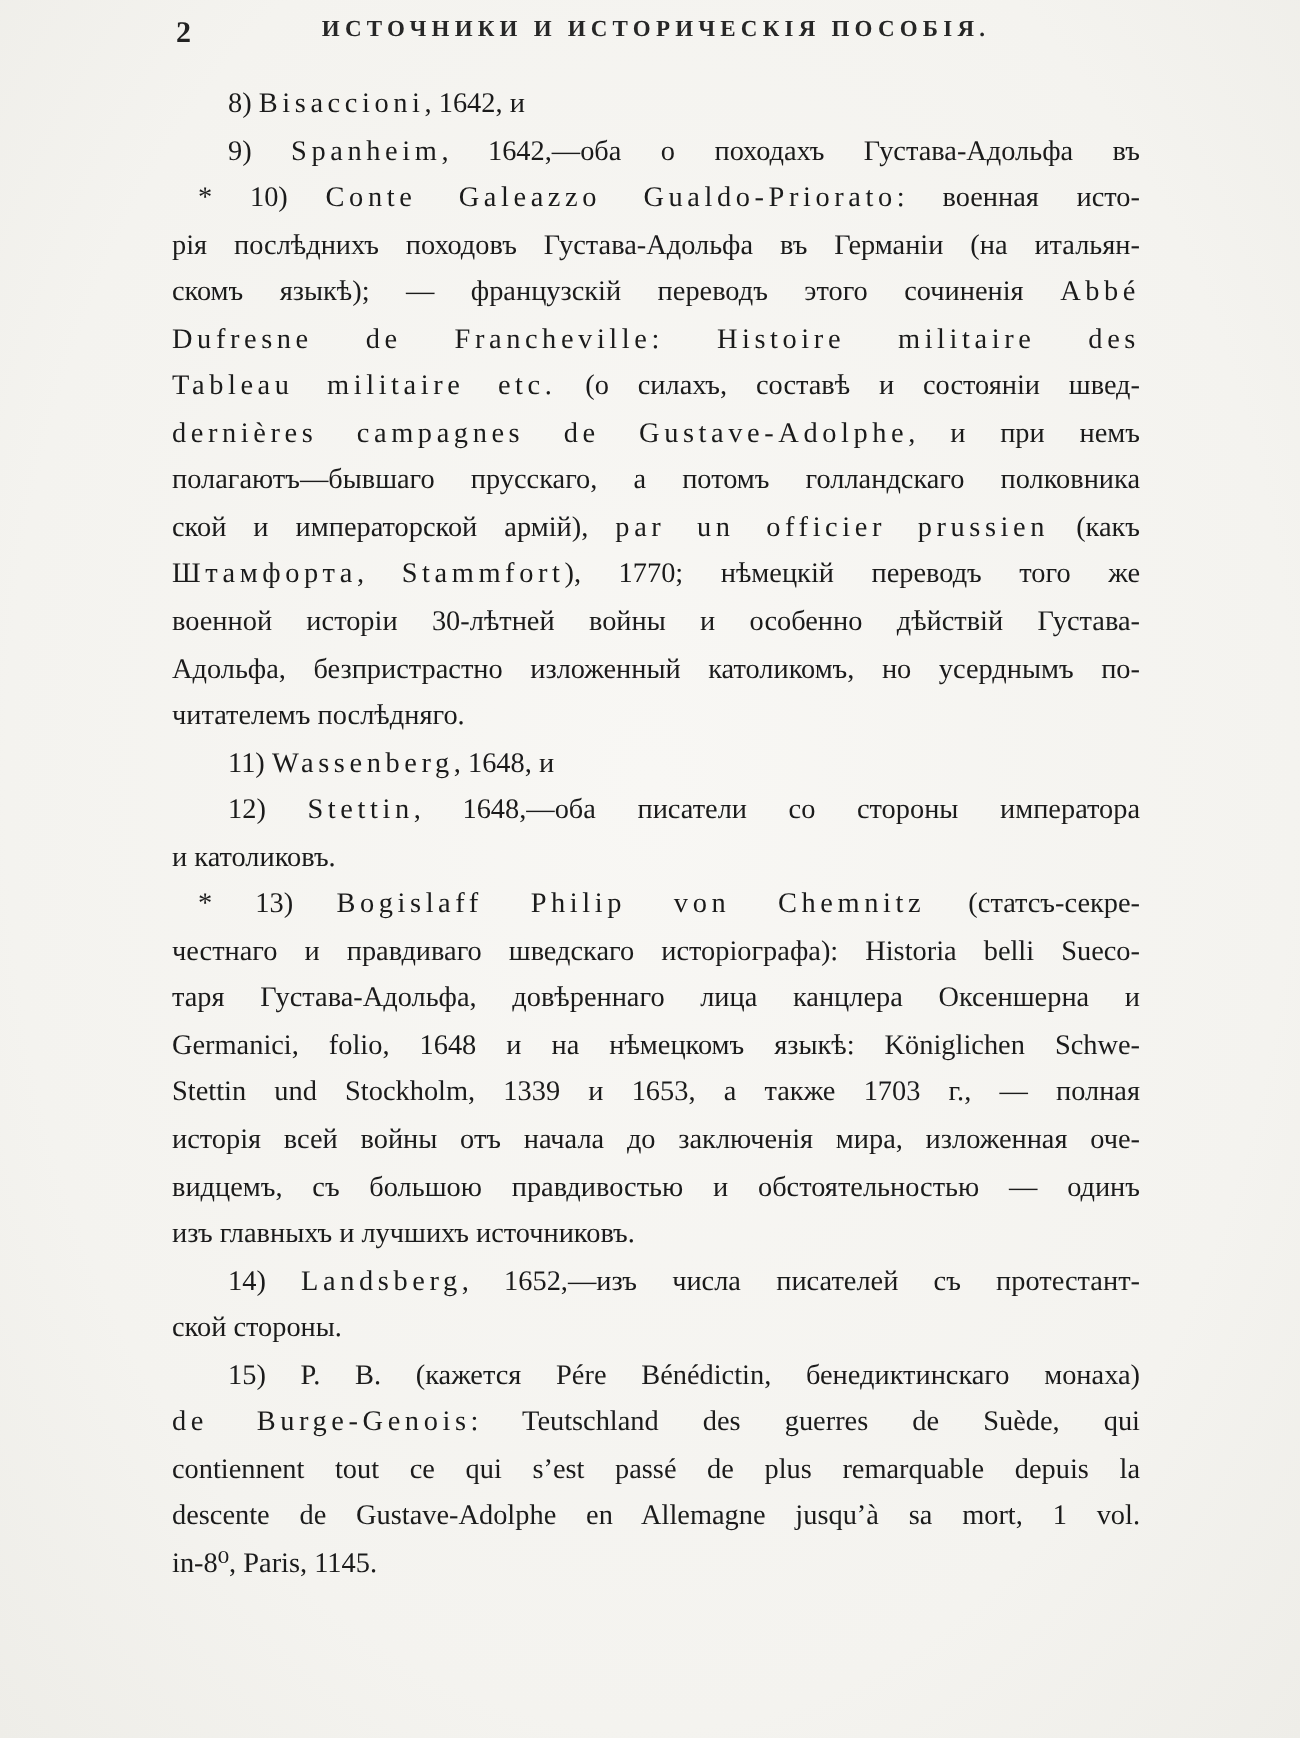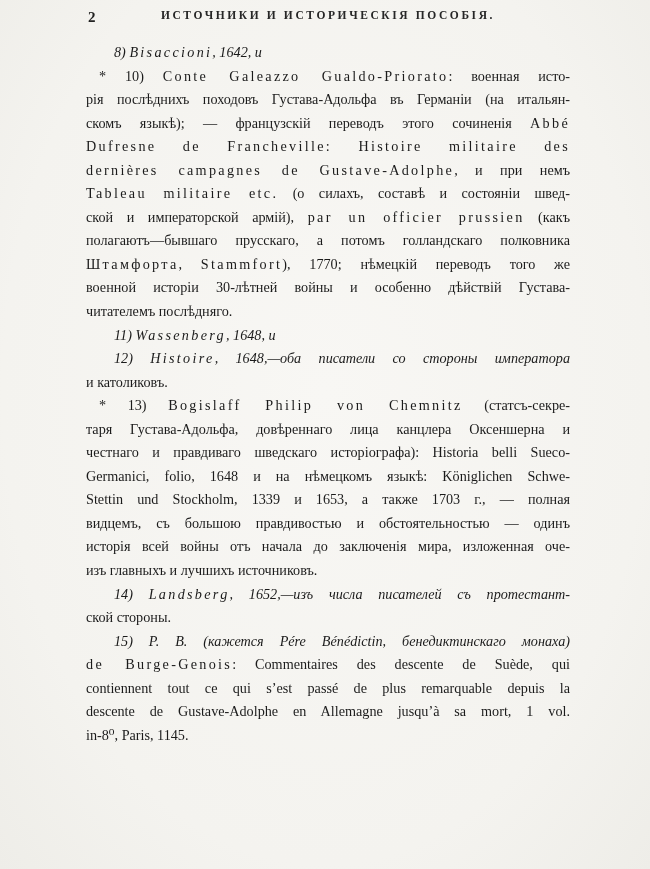--- a/index.html
+++ b/index.html
@@ -48,57 +48,59 @@
     line-height: 23.55px;
     font-size: 14.2px;
     text-align: left;
     overflow: hidden;
     color: #1b1b1b;
   }
   .line.j {
     text-align: justify;
     text-align-last: justify;
   }
-  .line.ind1 { padding-left: 28px; font-style: italic; }
+  .line.ind1 { padding-left: 28px; }
   .line.ind2 { padding-left: 13px; }
   .sp { letter-spacing: 2.3px; }
 </style>
 </head>
 <body>
 
 <div class="page">
   <div class="header">
     <span class="pagenum">2</span>
     <span class="running">ИСТОЧНИКИ И ИСТОРИЧЕСКІЯ ПОСОБІЯ.</span>
   </div>
   <div class="body" id="text-body">
       <div class="line ind1"><span>8) </span><span class="sp">Bisaccioni</span><span>, 1642, и</span></div>
+      <div class="line j ind1"><span>9) </span><span class="sp">Spanheim</span><span>, 1642,—оба о походахъ Густава-Адольфа въ</span></div>
       <div class="line j ind2"><span>* 10) </span><span class="sp">Conte Galeazzo Gualdo-Priorato</span><span>: военная исто-</span></div>
       <div class="line j"><span>рія послѣднихъ походовъ Густава-Адольфа въ Германіи (на итальян-</span></div>
       <div class="line j"><span>скомъ языкѣ); — французскій переводъ этого сочиненія </span><span class="sp">Abbé</span></div>
       <div class="line j"><span class="sp">Dufresne de Francheville: Histoire militaire des</span></div>
+      <div class="line j"><span class="sp">Tableau militaire etc.</span><span> (о силахъ, составѣ и состояніи швед-</span></div>
       <div class="line j"><span class="sp">dernières campagnes de Gustave-Adolphe</span><span>, и при немъ</span></div>
-      <div class="line j"><span class="sp">Tableau militaire etc.</span><span> (о силахъ, составѣ и состояніи швед-</span></div>
+      <div class="line j"><span>полагаютъ—бывшаго прусскаго, а потомъ голландскаго полковника</span></div>
       <div class="line j"><span>ской и императорской армій), </span><span class="sp">par un officier prussien</span><span> (какъ</span></div>
-      <div class="line j"><span>полагаютъ—бывшаго прусскаго, а потомъ голландскаго полковника</span></div>
       <div class="line j"><span class="sp">Штамфорта</span><span>, </span><span class="sp">Stammfort</span><span>), 1770; нѣмецкій переводъ того же</span></div>
       <div class="line j"><span>военной исторіи 30-лѣтней войны и особенно дѣйствій Густава-</span></div>
+      <div class="line j"><span>Адольфа, безпристрастно изложенный католикомъ, но усерднымъ по-</span></div>
       <div class="line"><span>читателемъ послѣдняго.</span></div>
       <div class="line ind1"><span>11) </span><span class="sp">Wassenberg</span><span>, 1648, и</span></div>
-      <div class="line j ind1"><span>12) </span><span class="sp">Histoire</span><span>, 1648,—оба писатели со стороны  императора</span></div>
+      <div class="line j ind1"><span>12) </span><span class="sp">Stettin</span><span>, 1648,—оба писатели со стороны  императора</span></div>
       <div class="line"><span>и католиковъ.</span></div>
       <div class="line j ind2"><span>* 13) </span><span class="sp">Bogislaff Philip von Chemnitz</span><span> (статсъ-секре-</span></div>
+      <div class="line j"><span>честнаго и правдиваго шведскаго исторіографа): Historia belli Sueco-</span></div>
       <div class="line j"><span>таря Густава-Адольфа, довѣреннаго лица канцлера Оксеншерна и</span></div>
-      <div class="line j"><span>честнаго и правдиваго шведскаго исторіографа): Historia belli Sueco-</span></div>
       <div class="line j"><span>Germanici, folio, 1648 и на нѣмецкомъ языкѣ: Königlichen Schwe-</span></div>
       <div class="line j"><span>Stettin und Stockholm, 1339 и 1653, а также 1703 г., — полная</span></div>
+      <div class="line j"><span>исторія всей войны отъ начала до заключенія мира, изложенная оче-</span></div>
       <div class="line j"><span>видцемъ, съ большою правдивостью и обстоятельностью — одинъ</span></div>
-      <div class="line j"><span>исторія всей войны отъ начала до заключенія мира, изложенная оче-</span></div>
       <div class="line"><span>изъ главныхъ и лучшихъ источниковъ.</span></div>
       <div class="line j ind1"><span>14) </span><span class="sp">Landsberg</span><span>, 1652,—изъ числа писателей съ протестант-</span></div>
       <div class="line"><span>ской стороны.</span></div>
       <div class="line j ind1"><span>15) P. B. (кажется Pére Bénédictin, бенедиктинскаго монаха)</span></div>
-      <div class="line j"><span class="sp">de Burge-Genois</span><span>: Commentaires des descente de Suède, qui</span></div>
+      <div class="line j"><span class="sp">de Burge-Genois</span><span>: Teutschland des guerres de Suède, qui</span></div>
       <div class="line j"><span>contiennent tout ce qui s’est passé de plus remarquable depuis la</span></div>
       <div class="line j"><span>descente de Gustave-Adolphe en Allemagne jusqu’à sa mort, 1 vol.</span></div>
       <div class="line"><span>in-8⁰, Paris, 1145.</span></div>
     </div>
 </div>
 
 </body></html>

